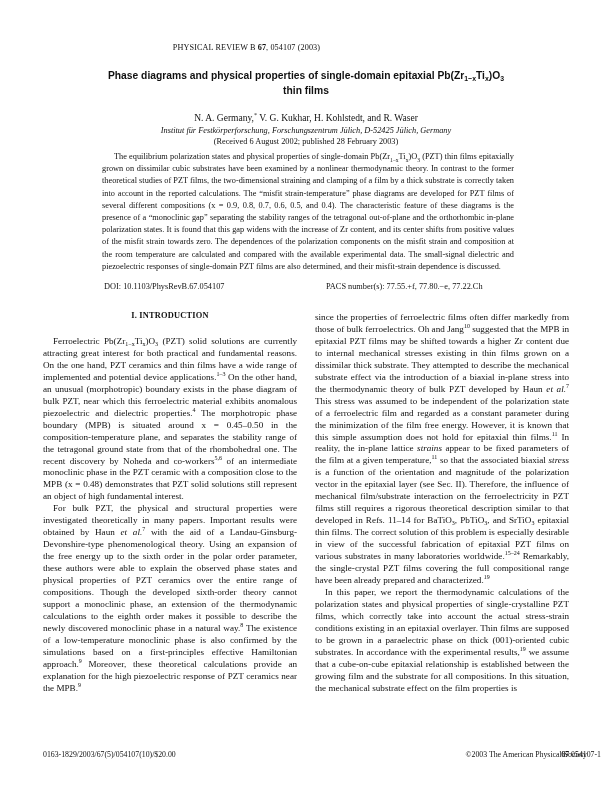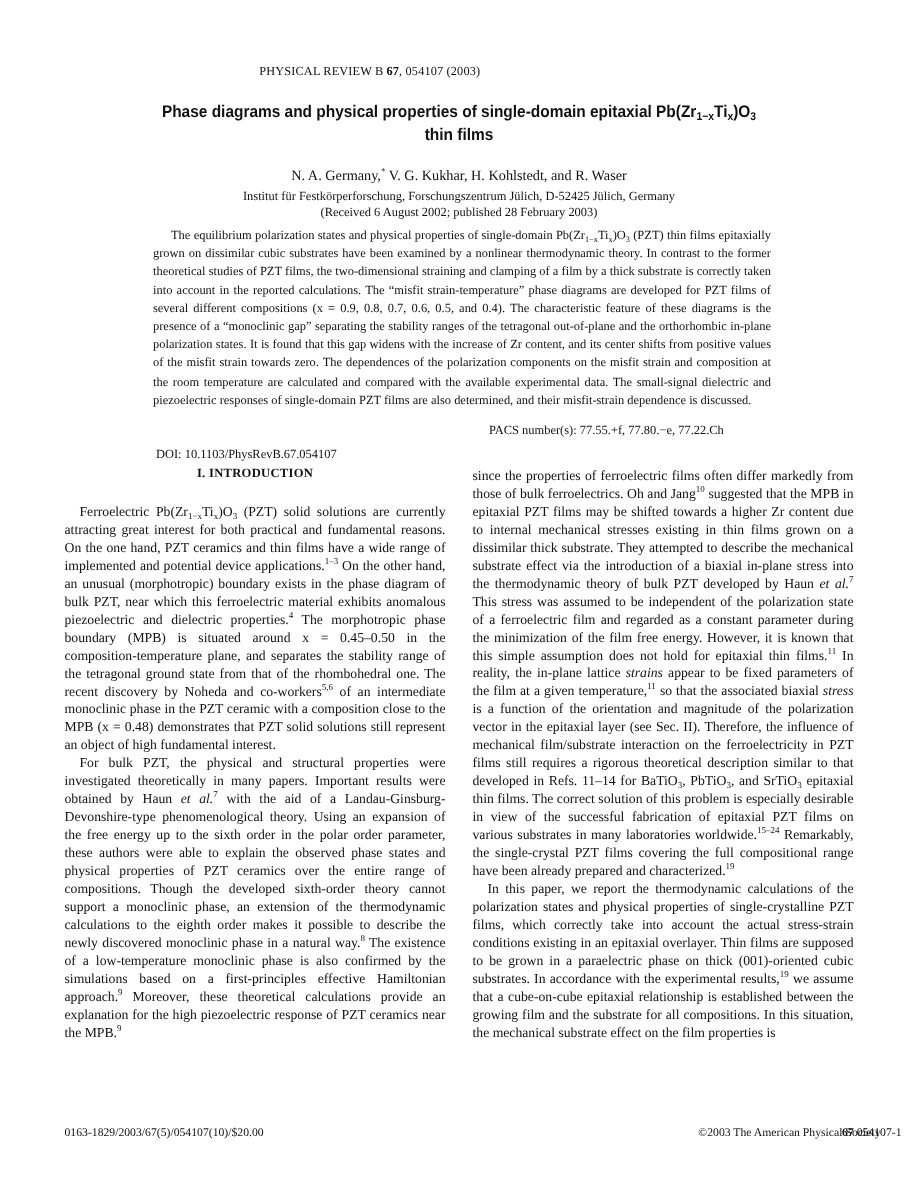--- a/index.html
+++ b/index.html
@@ -13,28 +13,28 @@
     font-size: 8.2px; letter-spacing: 0.1px;
   }
   .title {
     top: 68px; left: 60px; width: 492px; text-align: center;
     font-family: "Liberation Sans", "DejaVu Sans", sans-serif; font-weight: bold;
     font-size: 11.2px; line-height: 15px; transform: scaleX(0.92); transform-origin: center top;
   }
   .title sub { font-size: 7.5px; vertical-align: -2px; line-height: 0; }
   .authors { top: 113px; left: 0; width: 612px; text-align: center; font-size: 9.5px; }
   .authors sup { font-size: 6px; vertical-align: 4px; line-height: 0; }
-  .affil { top: 126px; left: 0; width: 612px; text-align: center; font-size: 8.3px; }
+  .affil { top: 126px; left: 0; width: 612px; text-align: center; font-size: 8.3px; font-style: italic; }
   .dates { top: 137px; left: 0; width: 612px; text-align: center; font-size: 8.3px; }
   .abstract {
     top: 151px; left: 102px; width: 412px; font-size: 8.3px; line-height: 12.2px;
     text-align: justify; text-indent: 12px;
   }
   .abstract sub { font-size: 5.5px; line-height: 0; }
-  .doi { top: 282px; left: 104px; font-size: 8.3px; margin-top: 16px; }
+  .doi { top: 282px; left: 104px; font-size: 8.3px; }
   .pacs { top: 282px; left: 326px; font-size: 8.3px; }
   .col { font-size: 9.15px; line-height: 11.95px; text-align: justify; hyphens: manual; }
   .col p { margin: 0; text-indent: 10px; }
   .col sup { font-size: 6px; vertical-align: 4px; line-height: 0; }
   .col sub { font-size: 6px; vertical-align: -2px; line-height: 0; }
   .left-col { top: 336px; left: 43px; width: 254px; }
   .right-col { top: 312px; left: 315px; width: 254px; }
   .section-heading {
     top: 311px; left: 43px; width: 254px; text-align: center;
     font-size: 8.4px; font-weight: bold; letter-spacing: 0.2px;

